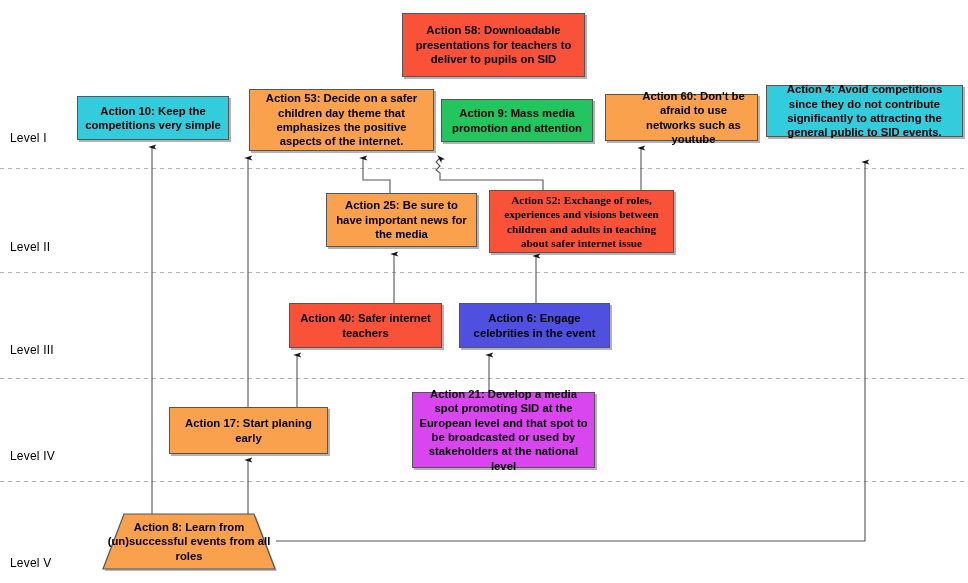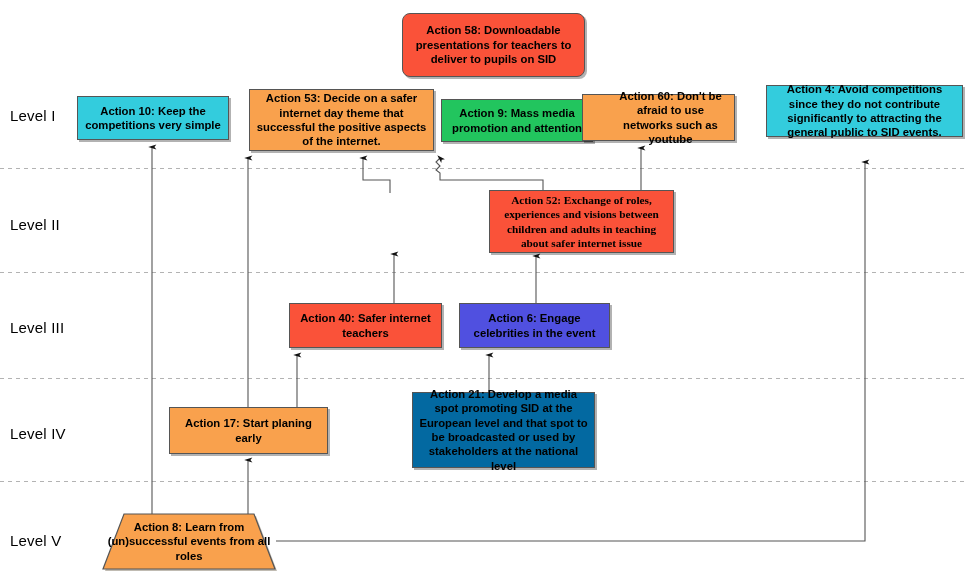--- a/index.html
+++ b/index.html
@@ -20,25 +20,26 @@
   #edge-layer {
     position: absolute;
     left: 0;
     top: 0;
     width: 968px;
     height: 583px;
     pointer-events: none;
   }
   .level-label {
     position: absolute;
-    font-size: 15px;
+    font-size: 12px;
     color: #000000;
     font-weight: normal;
     letter-spacing: 0.2px;
     white-space: nowrap;
+    margin-top: 24px;
   }
   .node {
     position: absolute;
     box-sizing: border-box;
     border: 1px solid #555555;
     display: flex;
     align-items: center;
     justify-content: center;
     text-align: center;
     font-size: 11.3px;
@@ -111,62 +112,65 @@
       <path d="M276,541 L865,541 L865,162" marker-end="url(#arrowhead)"></path>
     </g>
   </svg>
 
   <div class="level-label" style="left:10px; top:107px;">Level I</div>
   <div class="level-label" style="left:10px; top:216px;">Level II</div>
   <div class="level-label" style="left:10px; top:319px;">Level III</div>
   <div class="level-label" style="left:10px; top:425px;">Level IV</div>
   <div class="level-label" style="left:10px; top:532px;">Level V</div>
 
-  <div class="node" style="left:402px; top:13px; width:183px; height:64px; background:#FA5239;border-radius:8px;">
+  <div class="node" style="left:402px; top:13px; width:183px; height:64px; background:#FA5239;">
     <span class="node-text">Action 58: Downloadable presentations for teachers to deliver to pupils on SID</span>
   </div>
 
   <div class="node" style="left:77px; top:96px; width:152px; height:44px; background:#33CCDD;">
     <span class="node-text">Action 10: Keep the competitions very simple</span>
   </div>
 
   <div class="node" style="left:249px; top:89px; width:185px; height:62px; background:#F9A14D;">
-    <span class="node-text">Action 53: Decide on a safer internet day theme that successful the positive aspects of the internet.</span>
+    <span class="node-text">Action 53: Decide on a safer children day theme that emphasizes the positive aspects of the internet.</span>
   </div>
 
   <div class="node" style="left:441px; top:99px; width:152px; height:43px; background:#22c55e;">
     <span class="node-text">Action 9: Mass media promotion and attention</span>
   </div>
 
-  <div class="node" style="left:582px; top:94px; width:153px; height:47px; background:#F9A14D;padding-left:28px;">
+  <div class="node" style="left:605px; top:94px; width:153px; height:47px; background:#F9A14D;padding-left:28px;">
     <span class="node-text">Action 60: Don't be afraid to use networks such as youtube</span>
   </div>
 
   <div class="node" style="left:766px; top:85px; width:197px; height:52px; background:#33CCDD;">
     <span class="node-text">Action 4: Avoid competitions since they do not contribute significantly to attracting the general public to SID events.</span>
   </div>
 
+  <div class="node" style="left:326px; top:193px; width:151px; height:54px; background:#F9A14D;">
+    <span class="node-text">Action 25: Be sure to have important news for the media</span>
+  </div>
 
   <div class="node" style="left:489px; top:190px; width:185px; height:63px; background:#FA5239;font-family:Liberation Serif, serif;">
     <span class="node-text">Action 52: Exchange of roles, experiences and visions between children and adults in teaching about safer internet issue</span>
   </div>
 
   <div class="node" style="left:289px; top:303px; width:153px; height:45px; background:#FA5239;">
     <span class="node-text">Action 40: Safer internet teachers</span>
   </div>
 
   <div class="node" style="left:459px; top:303px; width:151px; height:45px; background:#5050E0;">
     <span class="node-text">Action 6: Engage celebrities in the event</span>
   </div>
 
   <div class="node" style="left:169px; top:407px; width:159px; height:47px; background:#F9A14D;">
     <span class="node-text">Action 17: Start planing early</span>
   </div>
 
-  <div class="node" style="left:412px; top:392px; width:183px; height:76px; background:#0369a1;">
+  <div class="node" style="left:412px; top:392px; width:183px; height:76px; background:#d946ef;">
     <span class="node-text">Action 21: Develop a media spot promoting SID at the European level and that spot to be broadcasted or used by stakeholders at the national level</span>
   </div>
 
   <div class="node trapezoid" style="left:100px; top:512px; width:178px; height:59px;">
     <svg class="trap-shape" viewBox="0 0 178 59" preserveAspectRatio="none">
       <polygon points="3,57 175,57 154,2 24,2" fill="#3a2a10" opacity="0.32" transform="translate(2,2)"></polygon>
       <polygon points="3,57 175,57 154,2 24,2" fill="#F9A14D" stroke="#555555" stroke-width="1.2"></polygon>
     </svg>
     <span class="node-text">Action 8: Learn from (un)successful events from all roles</span>
   </div>

